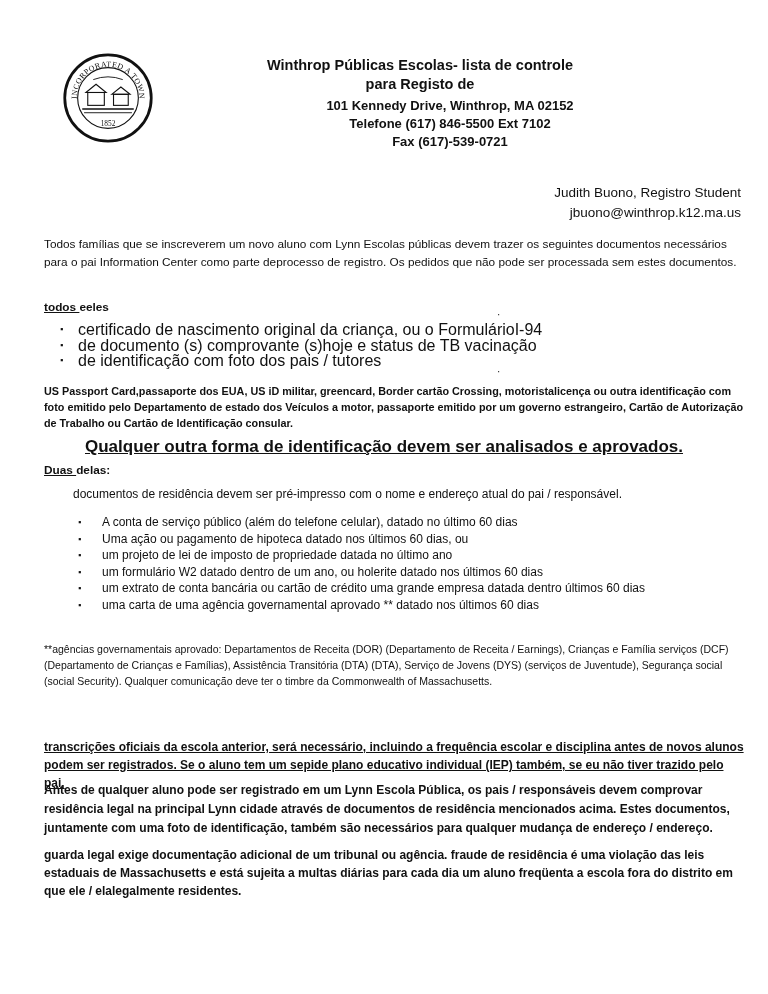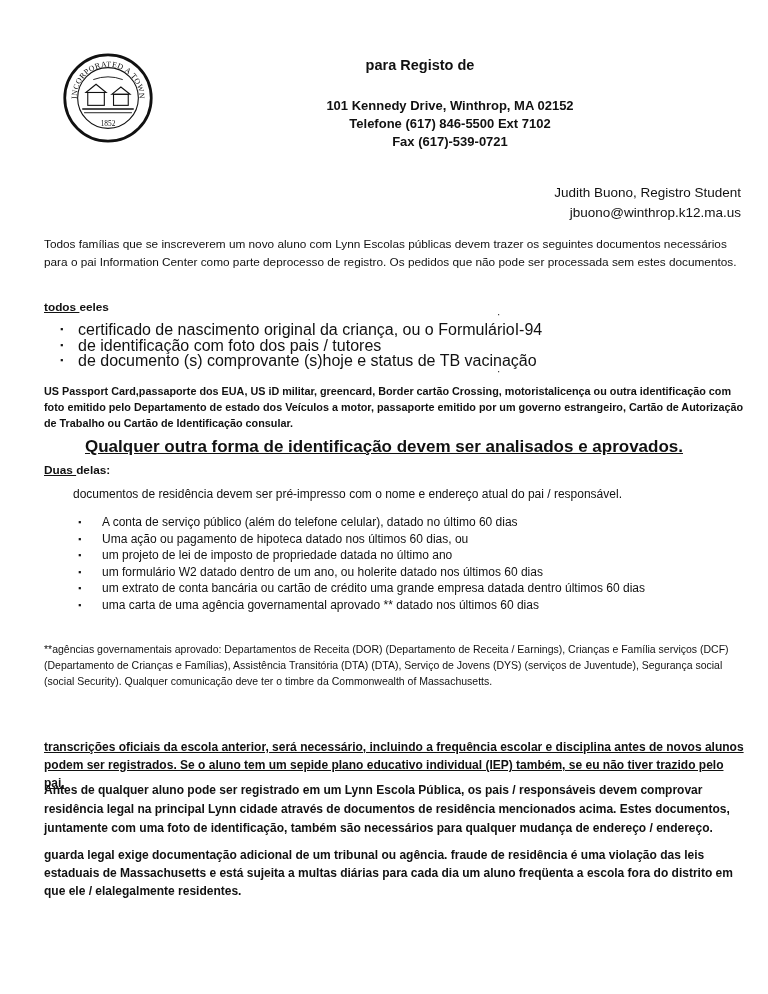--- a/index.html
+++ b/index.html
@@ -50,20 +50,21 @@
   <polygon points="26,44 37,35 48,44" fill="none" stroke="#111" stroke-width="1.2"></polygon>
   <rect x="56" y="46" width="16" height="12" fill="none" stroke="#111" stroke-width="1.2"></rect>
   <polygon points="54,46 64,38 74,46" fill="none" stroke="#111" stroke-width="1.2"></polygon>
   <line x1="22" y1="62" x2="78" y2="62" stroke="#111" stroke-width="1.5"></line>
   <line x1="24" y1="66" x2="76" y2="66" stroke="#111" stroke-width="1"></line>
   <path d="M 34 30 Q 50 24 66 30" fill="none" stroke="#111" stroke-width="1"></path>
   <text x="50" y="80" font-size="8" text-anchor="middle" font-family="Liberation Serif, serif" fill="#111">1852</text>
 </svg>
 
 <div class="title">
+  <span class="l1">Winthrop Públicas  Escolas- lista de controle</span>
   <span class="l2">para Registo de</span>
 </div>
 
 <div class="addr">
   <span>101 Kennedy Drive, Winthrop, MA 02152</span>
   <span>Telefone (617) 846-5500 Ext 7102</span>
   <span>Fax (617)-539-0721</span>
 </div>
 
 <div class="contact">
@@ -71,22 +72,22 @@
   <span>jbuono@winthrop.k12.ma.us</span>
 </div>
 
 <div class="p intro">Todos famílias que se inscreverem um novo aluno com Lynn Escolas públicas devem trazer os seguintes documentos necessários para o pai Information Center como parte deprocesso de registro. Os pedidos que não pode ser processada sem estes documentos.</div>
 
 <div class="p sec1 h"><span class="u">todos </span><span>eeles</span></div>
 
 <span class="dot" style="left:497px; top:309px;">·</span>
 <ul class="b list1">
   <li>certificado de nascimento original da criança, ou o FormulárioI-94</li>
+  <li>de documento (s) comprovante (s)hoje e status de TB vacinação</li>
   <li>de identificação com foto dos pais / tutores</li>
-  <li>de documento (s) comprovante (s)hoje e status de TB vacinação</li>
 </ul>
 <span class="dot" style="left:497px; top:366px;">·</span>
 
 <div class="p idtext">US Passport Card,passaporte dos EUA, US iD militar, greencard, Border cartão Crossing, motoristalicença ou outra identificação com foto emitido pelo Departamento de estado dos Veículos a motor, passaporte emitido por um governo estrangeiro, Cartão de Autorização de Trabalho ou Cartão de Identificação consular.</div>
 
 <div class="anal">Qualquer outra forma de identificação devem ser analisados e aprovados.</div>
 
 <div class="p duas h"><span class="u">Duas </span><span>delas:</span></div>
 
 <div class="resid">documentos de residência devem ser pré-impresso com o nome e endereço atual do pai / responsável.</div>

